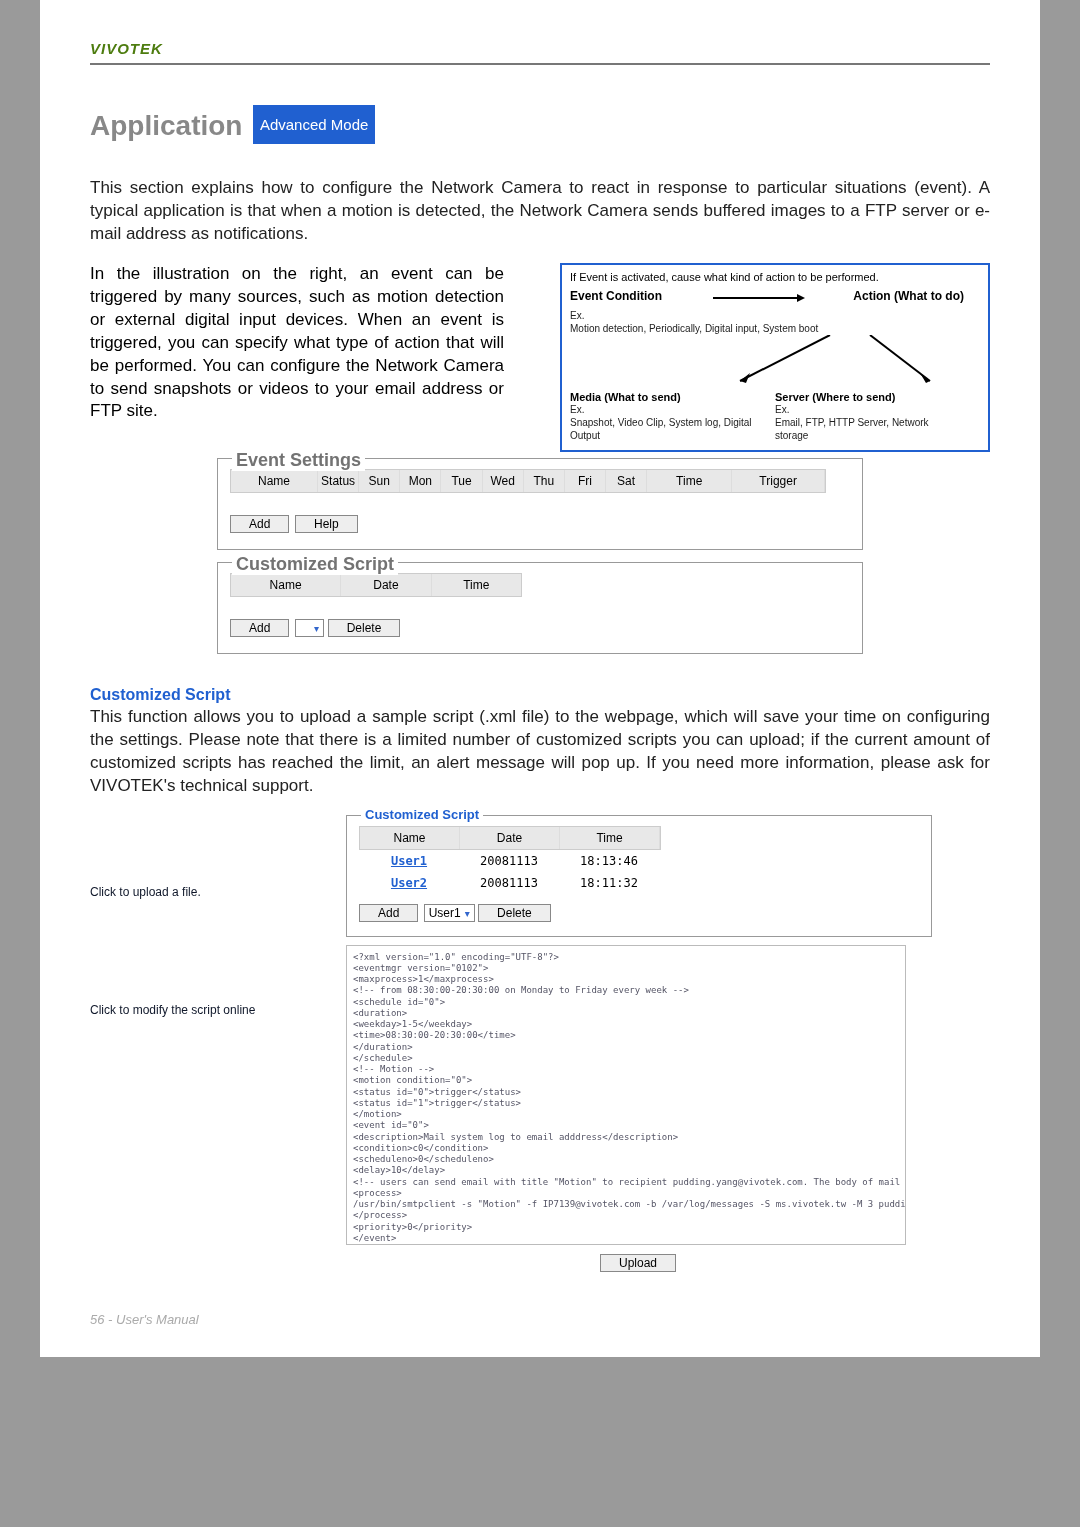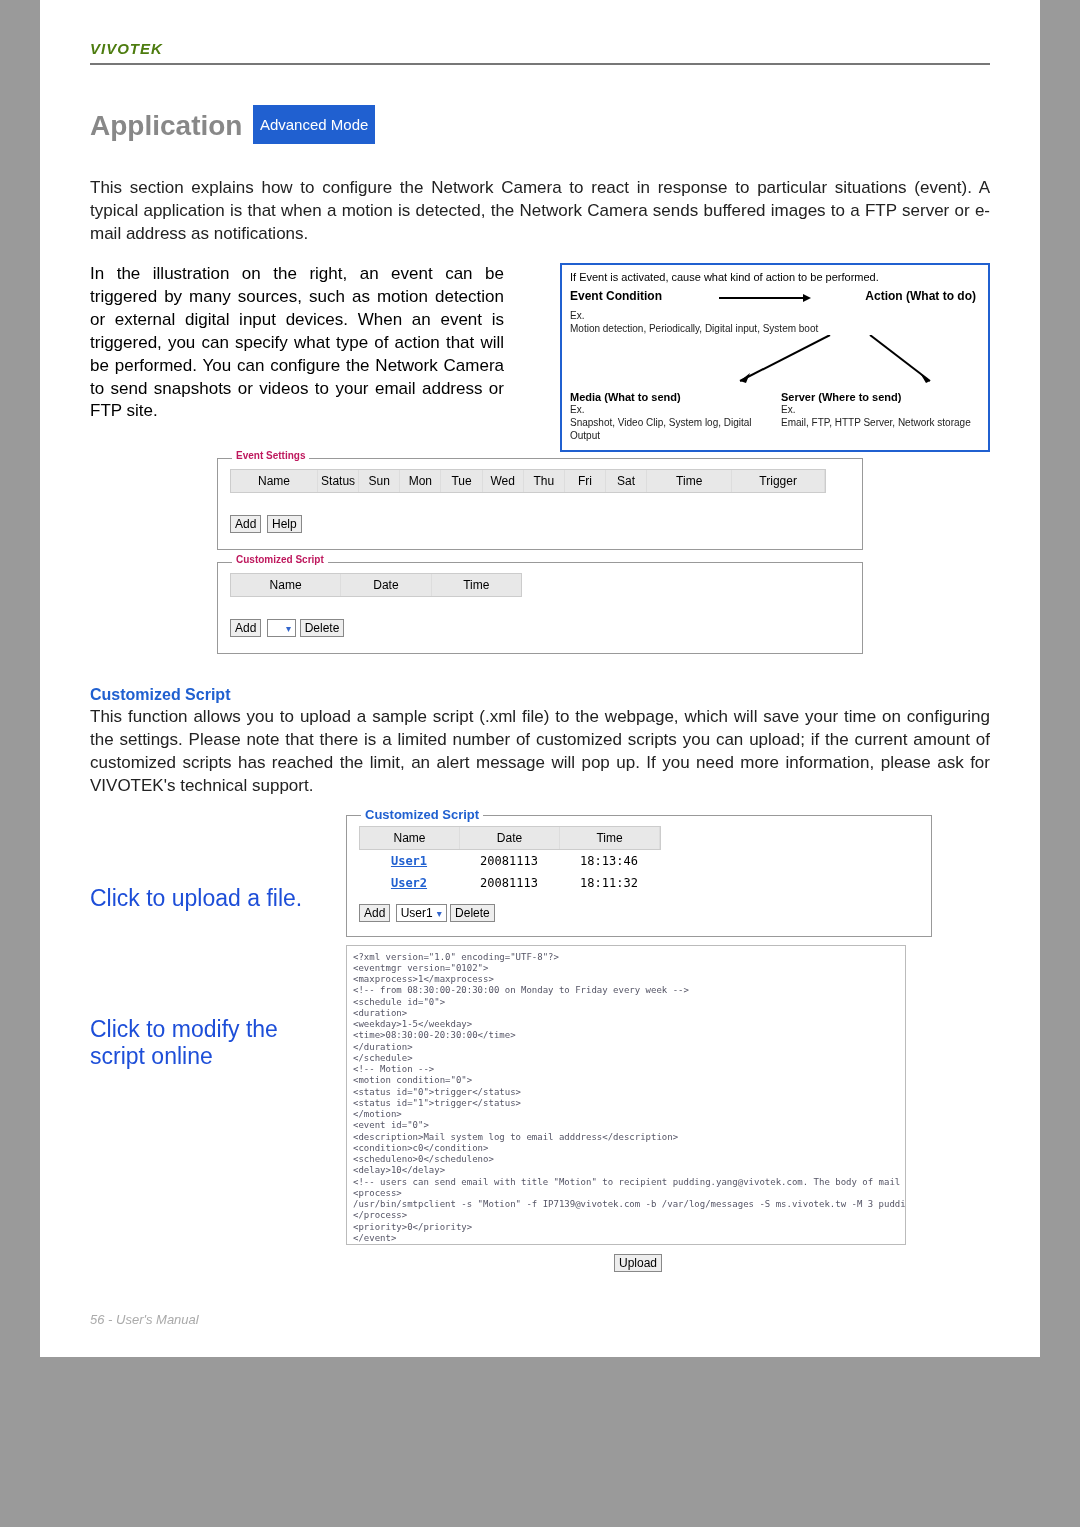--- a/index.html
+++ b/index.html
@@ -60,21 +60,21 @@
     flex: 1;
     text-align: justify;
     font-size: 17px;
     line-height: 1.35;
   }
   .diagram-box {
     border: 2px solid #2060d0;
     width: 430px;
     font-size: 11px;
     color: #000;
-    padding: 6px 12px 8px 8px;
+    padding: 6px 24px 8px 8px;
     box-sizing: border-box;
     margin-left: 46px;
   }
   .diagram-box .dgtitle { font-size: 11px; margin-bottom: 6px; }
   .diagram-box .row1 { display: flex; justify-content: space-between; font-weight: bold; font-size: 12px; text-align: right; }
   .diagram-box .arrow-h {
     border-top: 2px solid #000;
     width: 90px;
     position: relative;
     margin: 8px 0;
@@ -106,42 +106,42 @@
     margin-bottom: 12px;
     font-size: 13px;
     background:#fff;
   }
   .panel legend, .panel .legend {
     position: absolute;
     top: -9px;
     left: 14px;
     background: #fff;
     padding: 0 4px;
-    color: #be185d;
+    color: #737373;
     font-weight: bold;
-    font-size: 10px;
+    font-size: 18px;
   }
   .col-headers {
     display: flex;
     background: #e8e8e8;
     text-align: center;
     font-size: 12px;
     border: 1px solid #ccc;
     width: 594px;
   }
   .col-headers > div { padding: 4px 0; border-right: 1px solid #ddd; }
   .ch-name  { width: 90px; }
   .ch-small { width: 42px; }
   .ch-time  { width: 88px; }
   .ch-trig  { width: 96px; border-right:none; }
   .btn {
     font-size: 12px;
     border: 1px solid #888;
     background: #eee;
-    padding: 1px 4px;
+    padding: 1px 18px;
     margin-right: 2px;
     display: inline-block;
   }
   .select {
     font-size: 12px;
     border: 1px solid #888;
     background: #fff;
     padding: 1px 4px;
     display:inline-block;
   }
@@ -187,21 +187,21 @@
     border: 1px solid #bbb;
     width: 560px;
     height: 300px;
     padding: 6px;
     box-sizing: border-box;
     overflow: hidden;
     line-height: 1.25;
     margin-top: 8px;
   }
   .lower-wrap { display:flex; gap:16px; align-items:flex-start; margin-top:6px; }
-  .lower-left { width: 240px; font-size:23px; color:#1d4ed8; }
+  .lower-left { width: 240px; font-size:12px; color:#0f172a; }
   .lower-left .caption { margin-bottom: 4px; }
   .upload-row { text-align:center; margin-top:8px; }
 
   .footer {
     margin-top: 40px;
     color: #aaa;
     font-style: italic;
     font-size: 13px;
   }
 </style>

